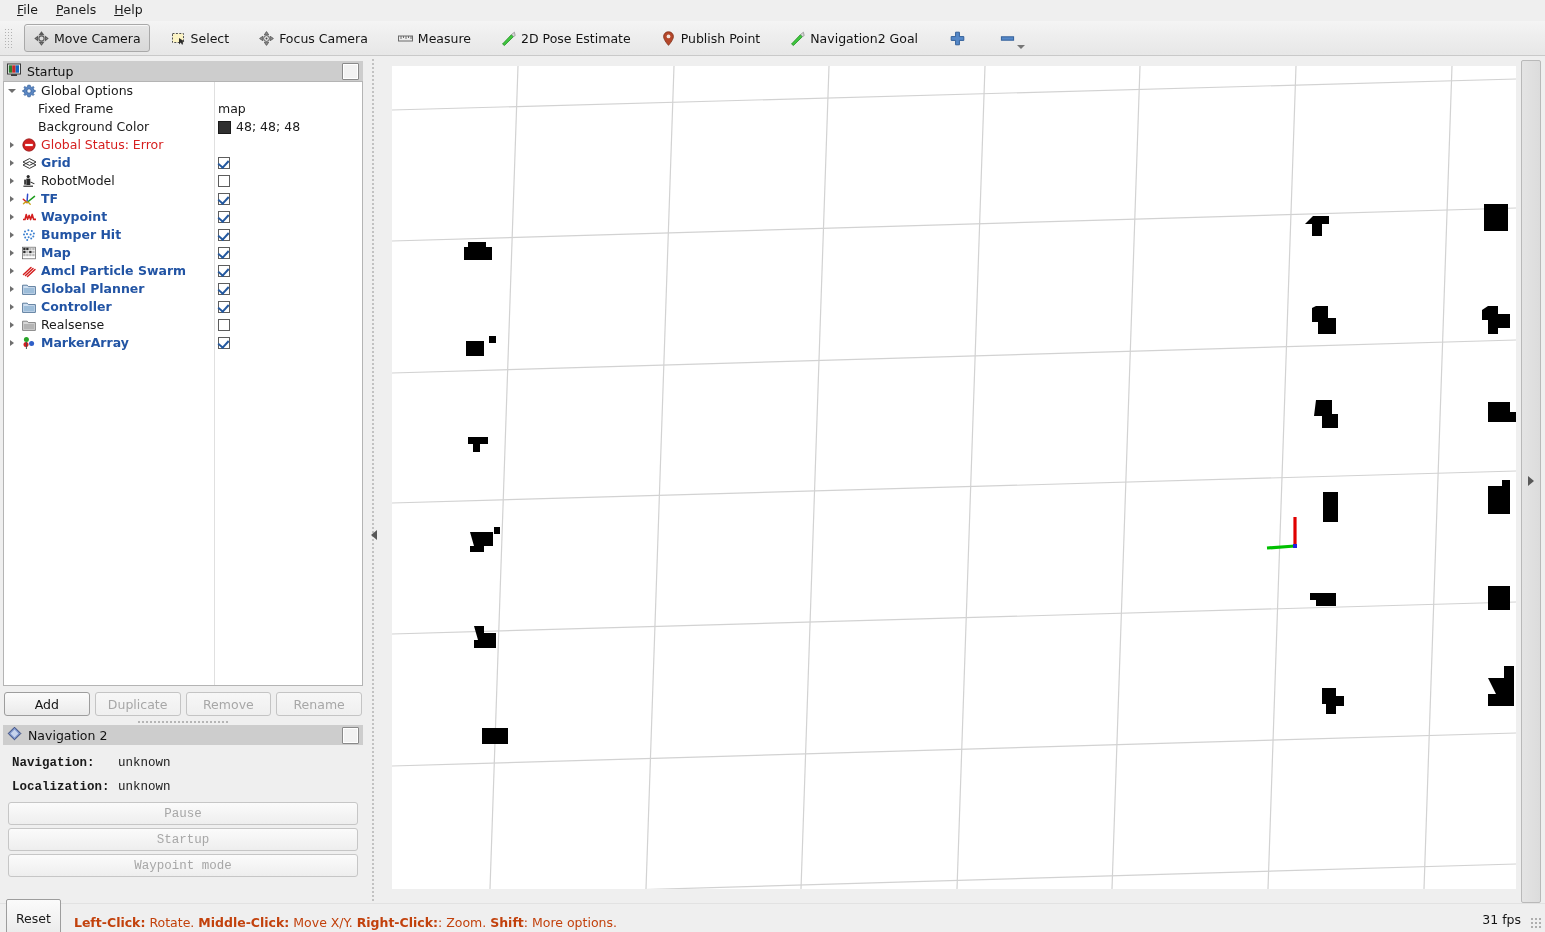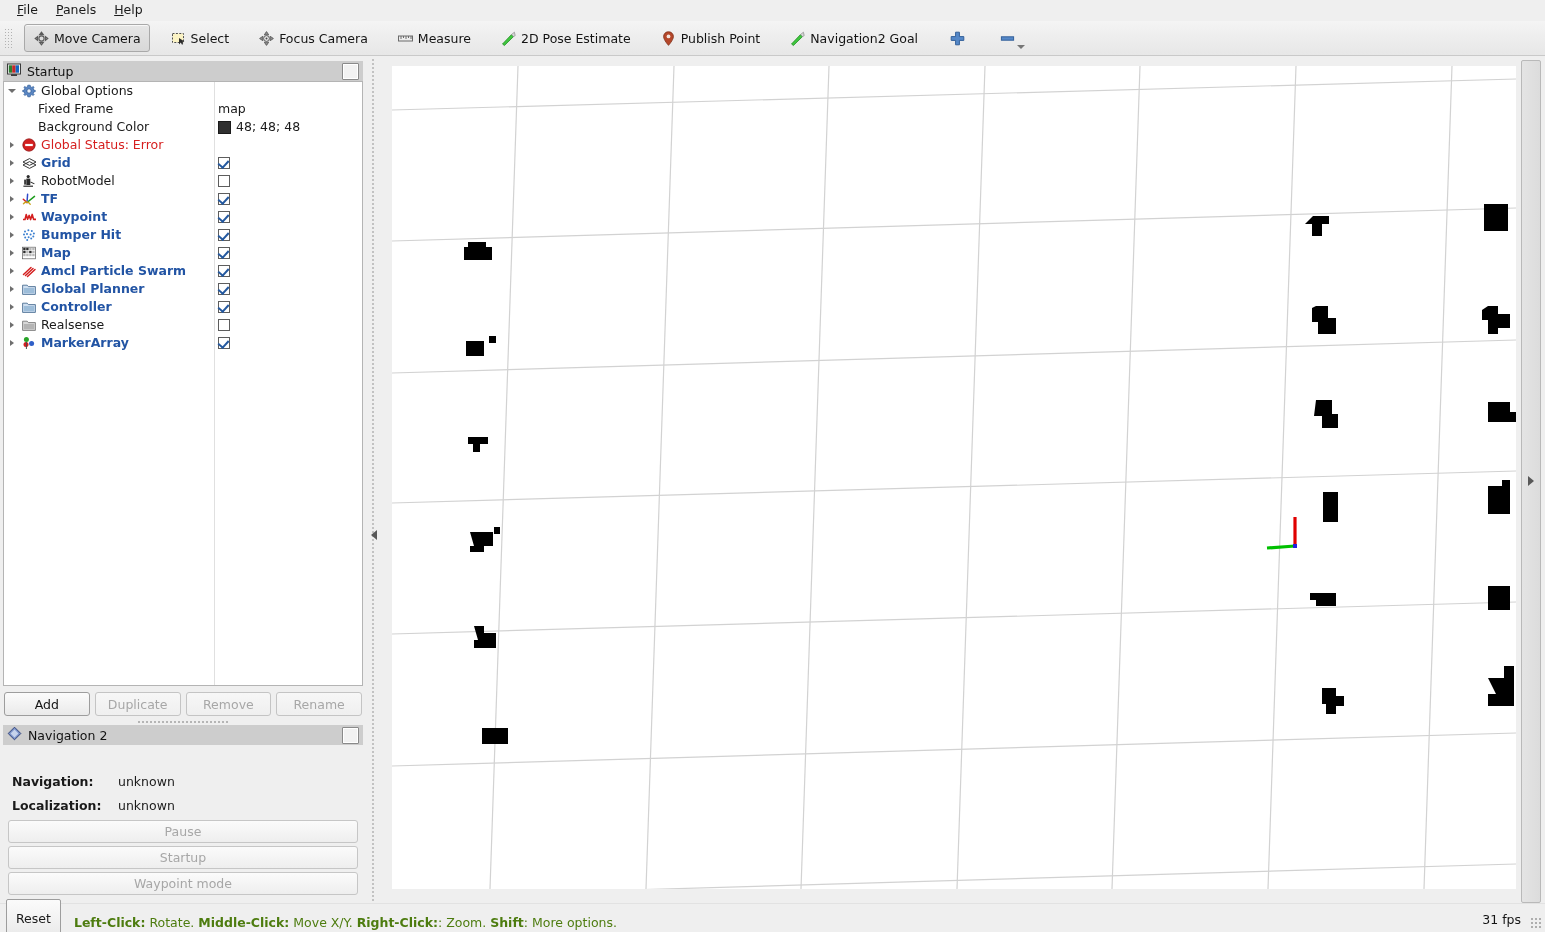--- a/index.html
+++ b/index.html
@@ -136,21 +136,21 @@
 
   .handlebar {
     height: 7px; margin: 2px 0 0 0;
     background-image: radial-gradient(#b5b5b5 1px, transparent 1px);
     background-size: 4px 4px; background-position: center;
     background-repeat: repeat-x;
     width: 90px; margin-left: 138px;
   }
 
   
-  .nav2body { margin: 0 4px; padding-top: 24px; }
+  .nav2body { margin: 0 4px; padding-top: 6px; font-family: Liberation Mono, monospace; }
   .kv { display: flex; align-items: center; height: 24px; font-size: 12.5px; }
   .kv .k { width: 90px; font-weight: bold; padding-left: 8px; box-sizing: border-box; }
   .kv .v { color: #1a1a1a; padding-left: 24px; }
   .wbtn {
     height: 21px; margin: 3px 4px 0 4px;
     background: linear-gradient(to bottom,#fbfbfb,#eeeeee);
     border: 1px solid #c6c6c6; border-radius: 3px;
     display: flex; align-items: center; justify-content: center;
     font-size: 12.5px; color: #a7a7a7; cursor: default;
   }
@@ -198,21 +198,21 @@
     position: absolute; left: 0; top: 903px; width: 1545px; height: 29px;
     background: #efefef; display: flex; align-items: center;
     border-top: 1px solid #e2e2e2; box-sizing: border-box;
   }
   .resetbtn {
     margin-left: 6px; height: 20px; padding: 8px 9px;
     background: linear-gradient(to bottom,#fbfbfb,#eaeaea);
     border: 1px solid #9d9d9d; border-radius: 2px;
     display: flex; align-items: center; font-size: 12.5px; cursor: default;
   }
-  .hint { margin-left: 13px; font-size: 12.5px; color: #4d7c0f; margin-top: 8px; }
+  .hint { margin-left: 13px; font-size: 12.5px; color: #c2410c; margin-top: 8px; }
   .hint b { font-weight: bold; }
   .fps { position: absolute; right: 24px; top: 8px; font-size: 12.5px; color: #141414; }
   .sizegrip {
     position: absolute; right: 2px; bottom: 2px; width: 13px; height: 13px;
     background-image: radial-gradient(#aeaeae 1px, transparent 1px);
     background-size: 4px 4px;
   }
 </style>
 </head>
 <body>

